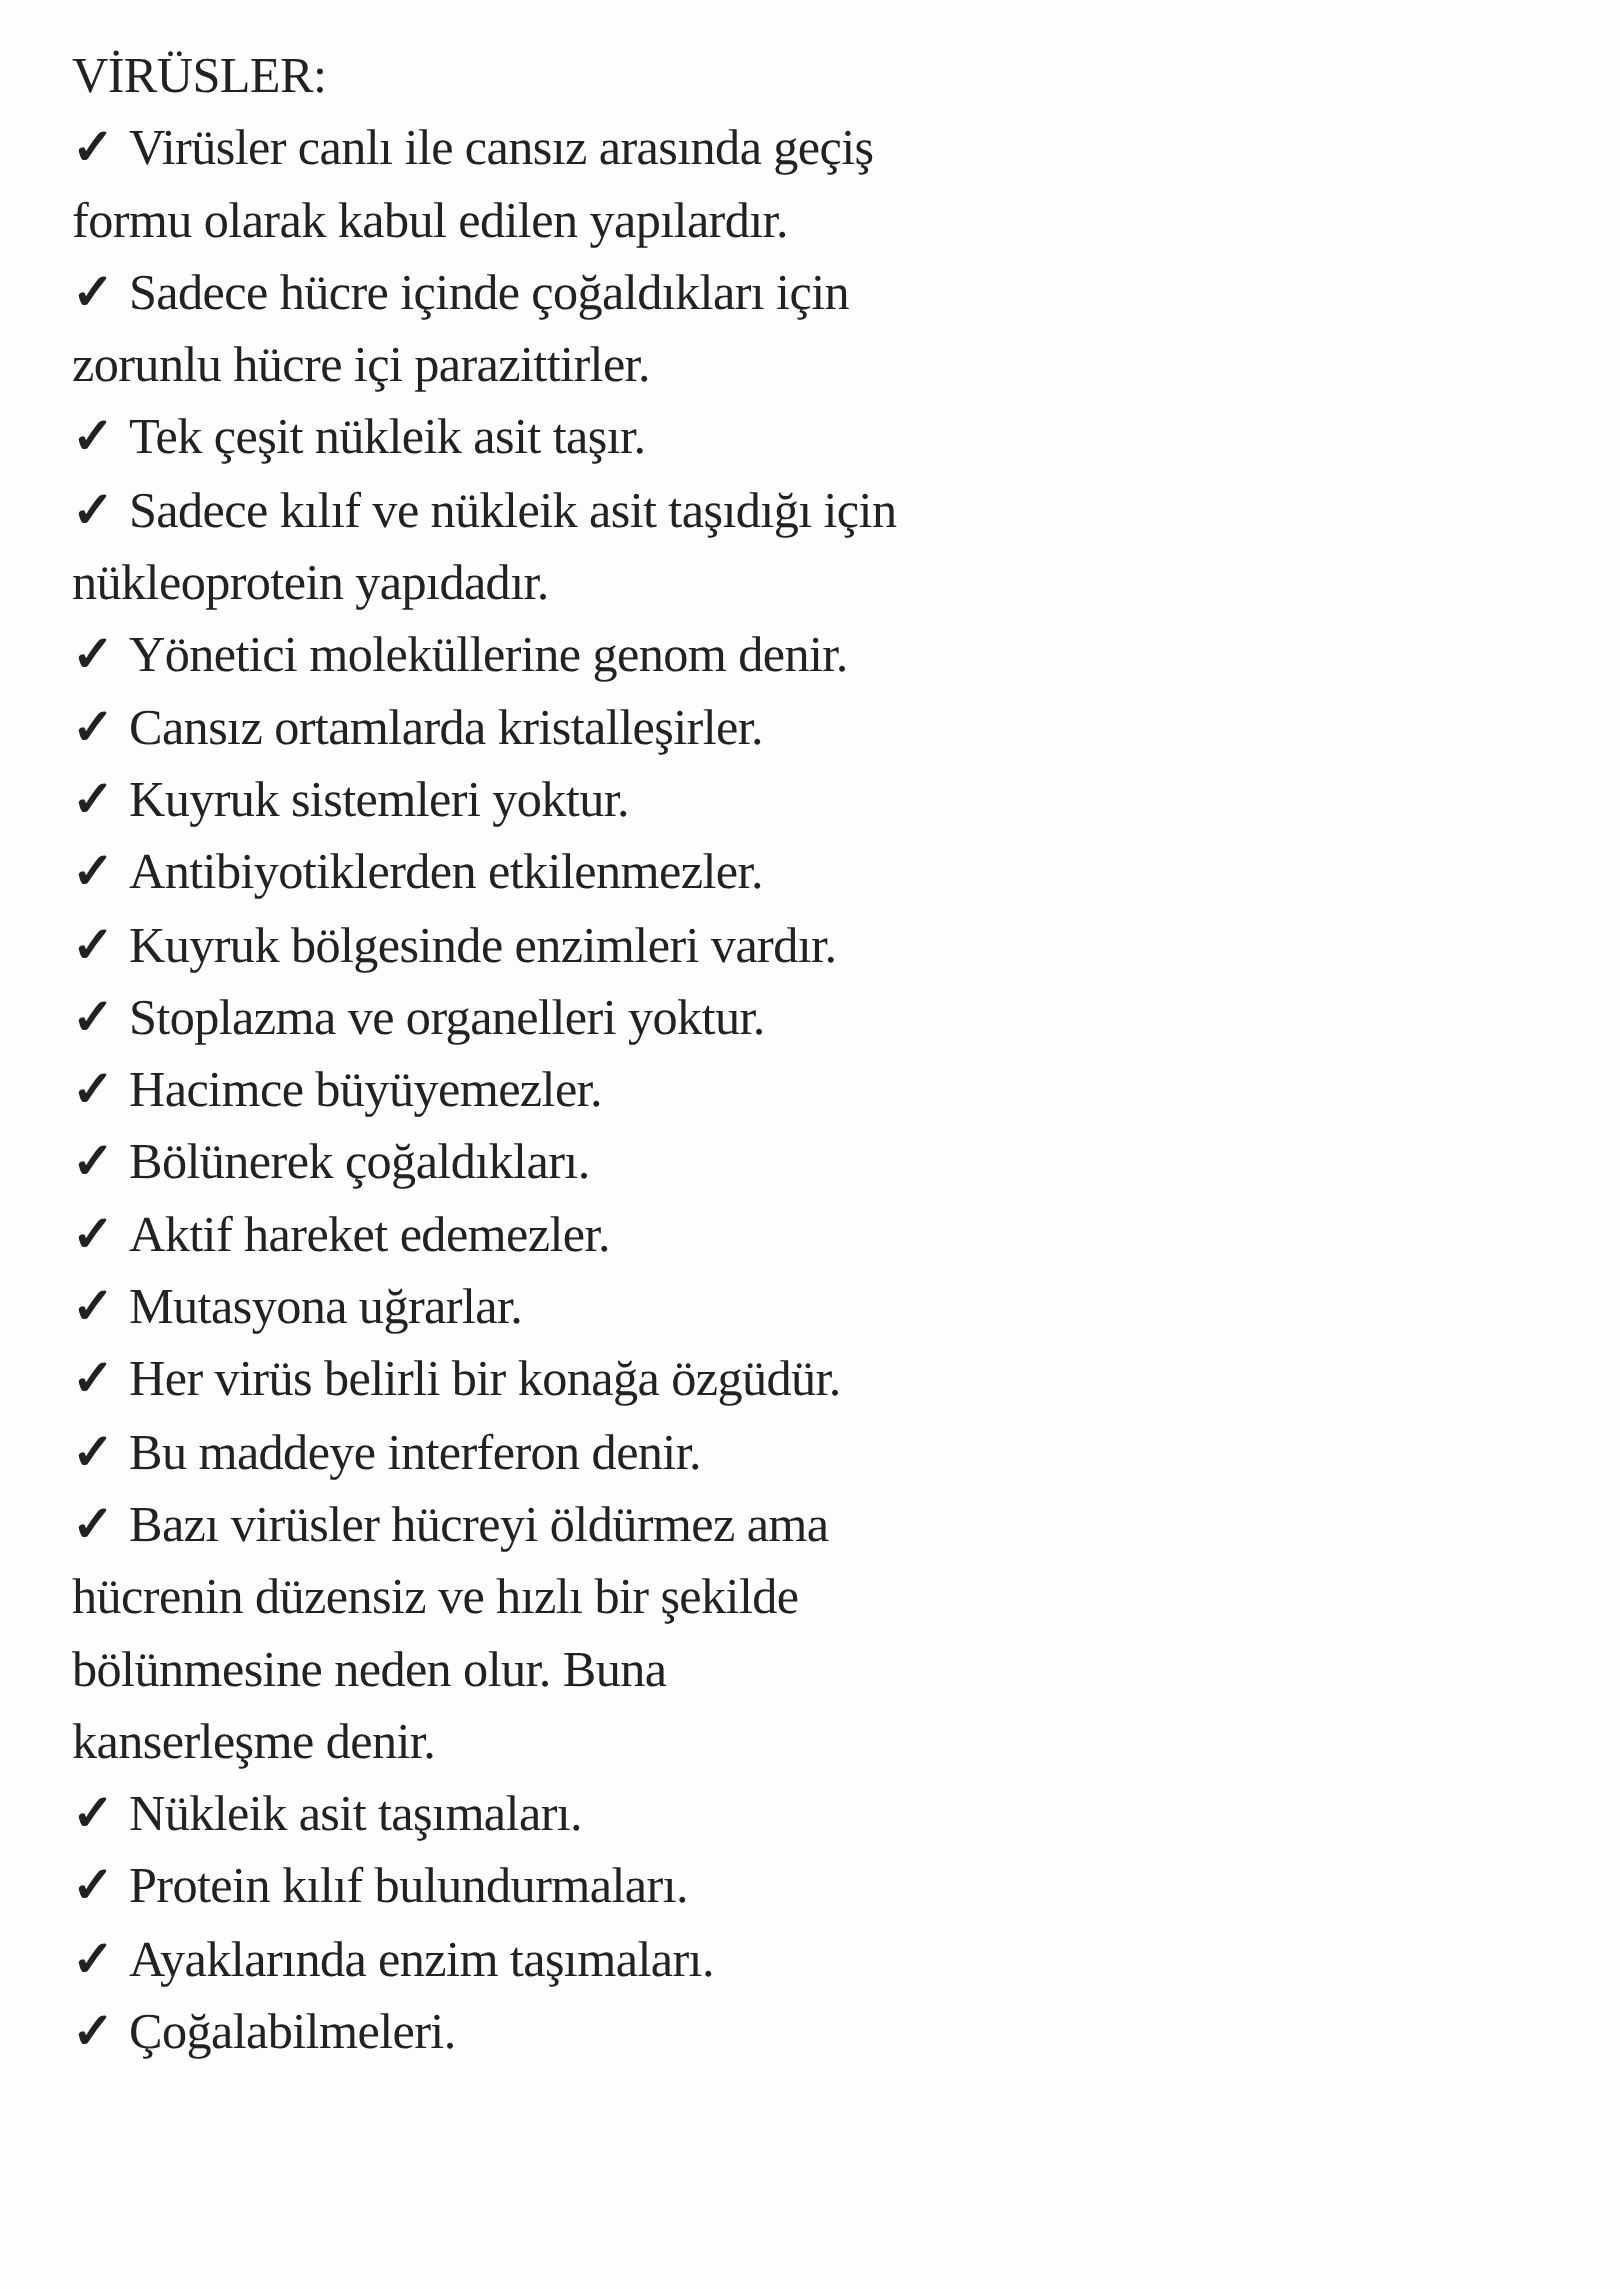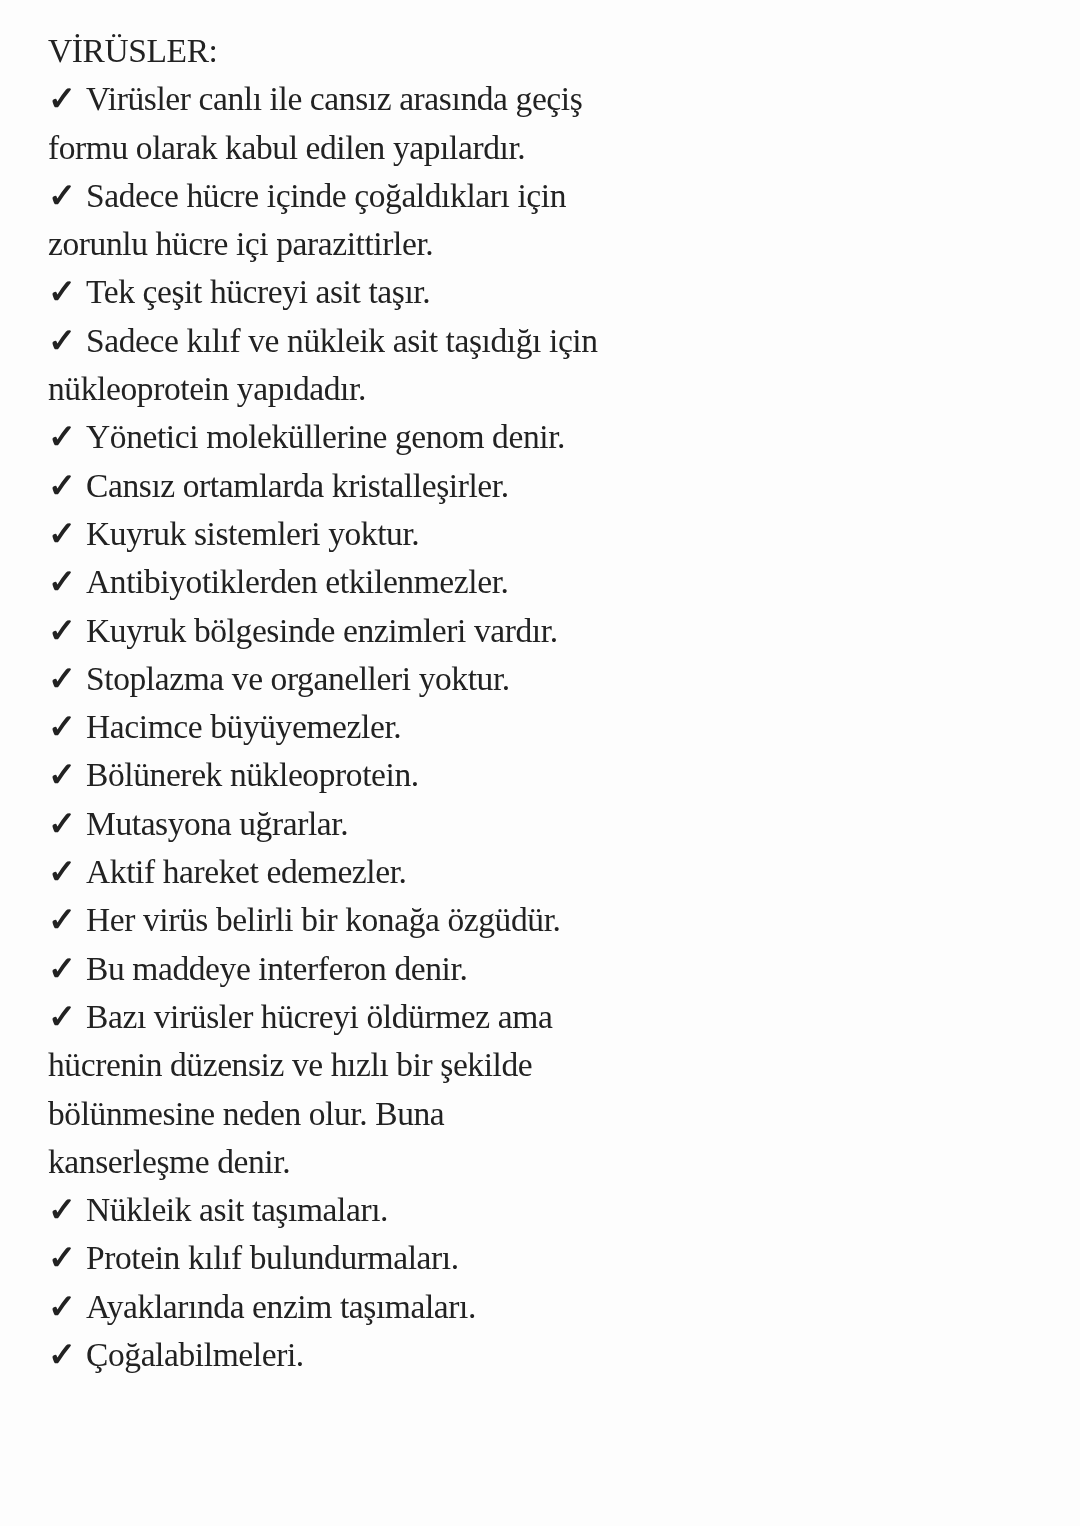--- a/index.html
+++ b/index.html
@@ -44,21 +44,21 @@
   <div id="properties-list">
       <div>
         <span class="line"><span class="check">✓</span><span>Virüsler canlı ile cansız arasında geçiş</span></span>
         <span class="line"><span>formu olarak kabul edilen yapılardır.</span></span>
       </div>
       <div>
         <span class="line"><span class="check">✓</span><span>Sadece hücre içinde çoğaldıkları için</span></span>
         <span class="line"><span>zorunlu hücre içi parazittirler.</span></span>
       </div>
       <div>
-        <span class="line"><span class="check">✓</span><span>Tek çeşit hücreyi asit taşır.</span></span>
+        <span class="line"><span class="check">✓</span><span>Tek çeşit nükleik asit taşır.</span></span>
       </div>
       <div>
         <span class="line"><span class="check">✓</span><span>Sadece kılıf ve nükleik asit taşıdığı için</span></span>
         <span class="line"><span>nükleoprotein yapıdadır.</span></span>
       </div>
       <div>
         <span class="line"><span class="check">✓</span><span>Yönetici moleküllerine genom denir.</span></span>
       </div>
       <div>
         <span class="line"><span class="check">✓</span><span>Cansız ortamlarda kristalleşirler.</span></span>
@@ -72,27 +72,27 @@
       <div>
         <span class="line"><span class="check">✓</span><span>Kuyruk bölgesinde enzimleri vardır.</span></span>
       </div>
       <div>
         <span class="line"><span class="check">✓</span><span>Stoplazma ve organelleri yoktur.</span></span>
       </div>
       <div>
         <span class="line"><span class="check">✓</span><span>Hacimce büyüyemezler.</span></span>
       </div>
       <div>
-        <span class="line"><span class="check">✓</span><span>Bölünerek nükleoprotein.</span></span>
+        <span class="line"><span class="check">✓</span><span>Bölünerek çoğaldıkları.</span></span>
+      </div>
+      <div>
+        <span class="line"><span class="check">✓</span><span>Aktif hareket edemezler.</span></span>
       </div>
       <div>
         <span class="line"><span class="check">✓</span><span>Mutasyona uğrarlar.</span></span>
-      </div>
-      <div>
-        <span class="line"><span class="check">✓</span><span>Aktif hareket edemezler.</span></span>
       </div>
       <div>
         <span class="line"><span class="check">✓</span><span>Her virüs belirli bir konağa özgüdür.</span></span>
       </div>
       <div>
         <span class="line"><span class="check">✓</span><span>Bu maddeye interferon denir.</span></span>
       </div>
       <div>
         <span class="line"><span class="check">✓</span><span>Bazı virüsler hücreyi öldürmez ama</span></span>
         <span class="line"><span>hücrenin düzensiz ve hızlı bir şekilde</span></span>

